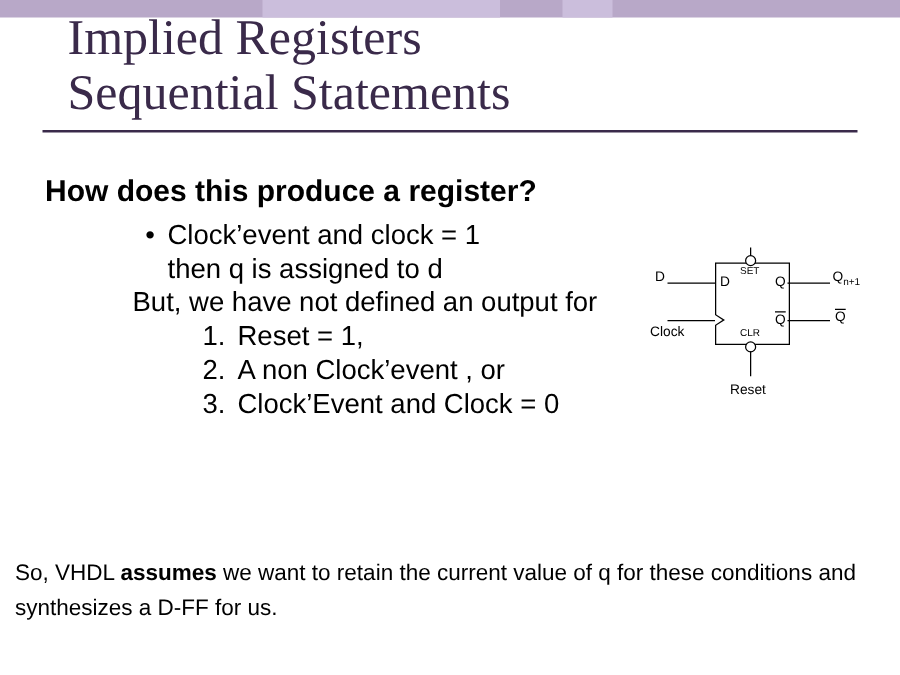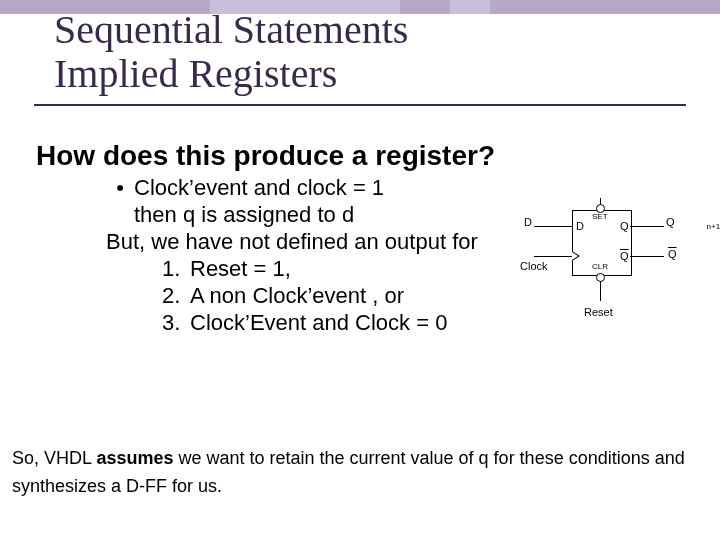--- a/index.html
+++ b/index.html
@@ -40,21 +40,21 @@
     left: 34px;
     top: 104px;
     width: 652px;
     height: 2px;
     background: #3a2a4a;
   }
   .q {
     position: absolute;
     left: 36px;
     top: 140px;
-    font-size: 28px;
+    font-size: 24px;
     font-weight: bold;
   }
   .body {
     position: absolute;
     left: 36px;
     top: 174px;
     font-size: 22px;
     line-height: 27px;
     width: 650px;
   }
@@ -120,22 +120,22 @@
 </style>
 </head>
 <body>
 
 <div class="topbar">
   <div class="seg" style="left:210px; width:190px;"></div>
   <div class="seg" style="left:450px; width:40px;"></div>
 </div>
 
 <div class="title">
+  <div>Implied Registers</div>
   <div>Sequential Statements</div>
-  <div>Implied Registers</div>
 </div>
 <div class="rule"></div>
 
 <div class="q">How does this produce a register?</div>
 
 <div class="body">
   <div class="bullet-row">
     <span class="dot">•</span><span>Clock’event and clock = 1</span>
   </div>
   <div class="indent-then">then q is assigned to d</div>
@@ -170,18 +170,18 @@
   <div class="bubble" style="left:72px; top:6px;"></div>
   <span class="lbl" style="left:68px; top:14px; font-size:8px;">SET</span>
 
   <div class="bubble" style="left:72px; top:75px;"></div>
   <div class="wire" style="left:76px; top:83px; width:1px; height:20px;"></div>
   <span class="lbl" style="left:68px; top:64px; font-size:8px;">CLR</span>
   <span class="lbl" style="left:60px; top:108px;">Reset</span>
 
   <div class="wire" style="left:106px; top:28px; width:34px; height:1px;"></div>
   <span class="lbl" style="left:96px; top:22px;">Q</span>
-  <span class="lbl" style="left:142px; top:18px;"><span>Q</span><sub style="font-size:8px;margin-left:32px;">n+1</sub></span>
+  <span class="lbl" style="left:142px; top:18px;"><span>Q</span><sub style="font-size:8px;">n+1</sub></span>
 
   <div class="wire" style="left:106px; top:58px; width:34px; height:1px;"></div>
   <span class="lbl over" style="left:96px; top:52px;">Q</span>
   <span class="lbl over" style="left:144px; top:50px;">Q</span>
 </div>
 
 </body></html>

